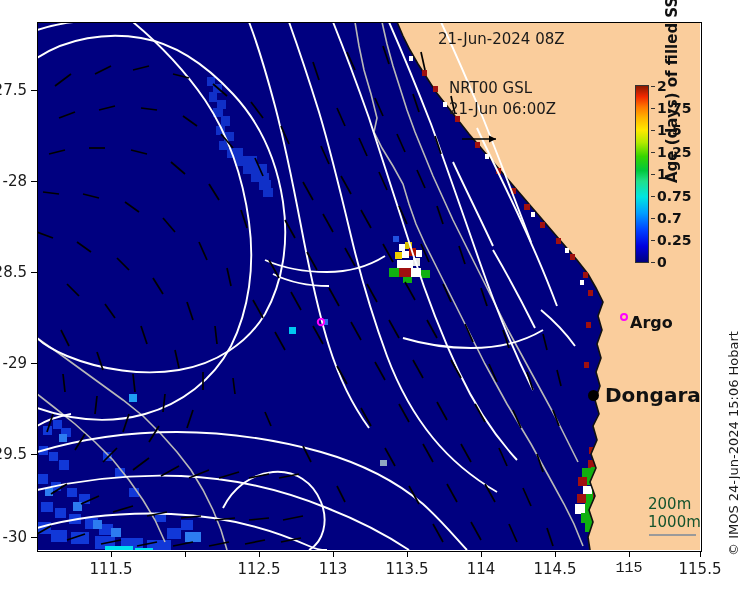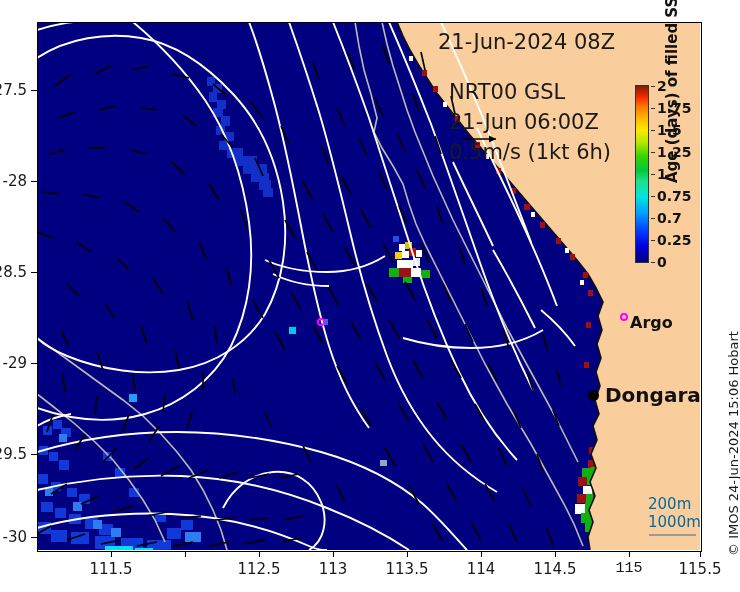--- a/index.html
+++ b/index.html
@@ -65,21 +65,21 @@
     left: 27px;
     font-size: 15px;
     color: #1a1a1a;
     transform: translate(-100%, -50%);
     white-space: nowrap;
   }
 
   
   .map-text {
     position: absolute;
-    font-size: 21px;
+    font-size: 15px;
     color: #1a1a1a;
     white-space: nowrap;
   }
   #date-stamp { left: 438px; top: 30px; }
   #gsl-block {
     left: 449px; top: 78px;
     line-height: 1.42;
   }
   #vector-arrow-wrap {
     position: absolute;
@@ -173,21 +173,21 @@
     font-size: 20px;
     font-weight: bold;
     color: #111;
   }
 
   
   #depth-key {
     position: absolute;
     left: 648px; top: 495px;
     font-size: 15px;
-    color: #0369a1;
+    color: #14532d;
     line-height: 1.22;
   }
   #depth-rule {
     width: 47px; height: 2px;
     background: #9a9a9a;
     margin-top: 2px;
     margin-left: 1px;
   }
 
   
@@ -596,21 +596,20 @@
 <div class="yticklabel" style="top:272px;">-28.5</div>
 <div class="yticklabel" style="top:363px;">-29</div>
 <div class="yticklabel" style="top:454px;">-29.5</div>
 <div class="yticklabel" style="top:537px;">-30</div>
 
 <div class="map-text" id="date-stamp">21-Jun-2024 08Z</div>
 
 <div class="map-text" id="gsl-block">
   <div>NRT00 GSL</div>
   <div>21-Jun 06:00Z</div>
-  <div>0.5m/s (1kt 6h)</div>
 </div>
 
 <div id="vector-arrow-wrap">
   <svg width="44" height="14" viewBox="0 0 44 14">
     <line x1="2" y1="7" x2="36" y2="7" stroke="#000" stroke-width="1.6"></line>
     <path d="M 36,7 L 29,3.5 L 29,10.5 Z" fill="#000"></path>
   </svg>
 </div>
 
 <div id="colorbar-wrap">

